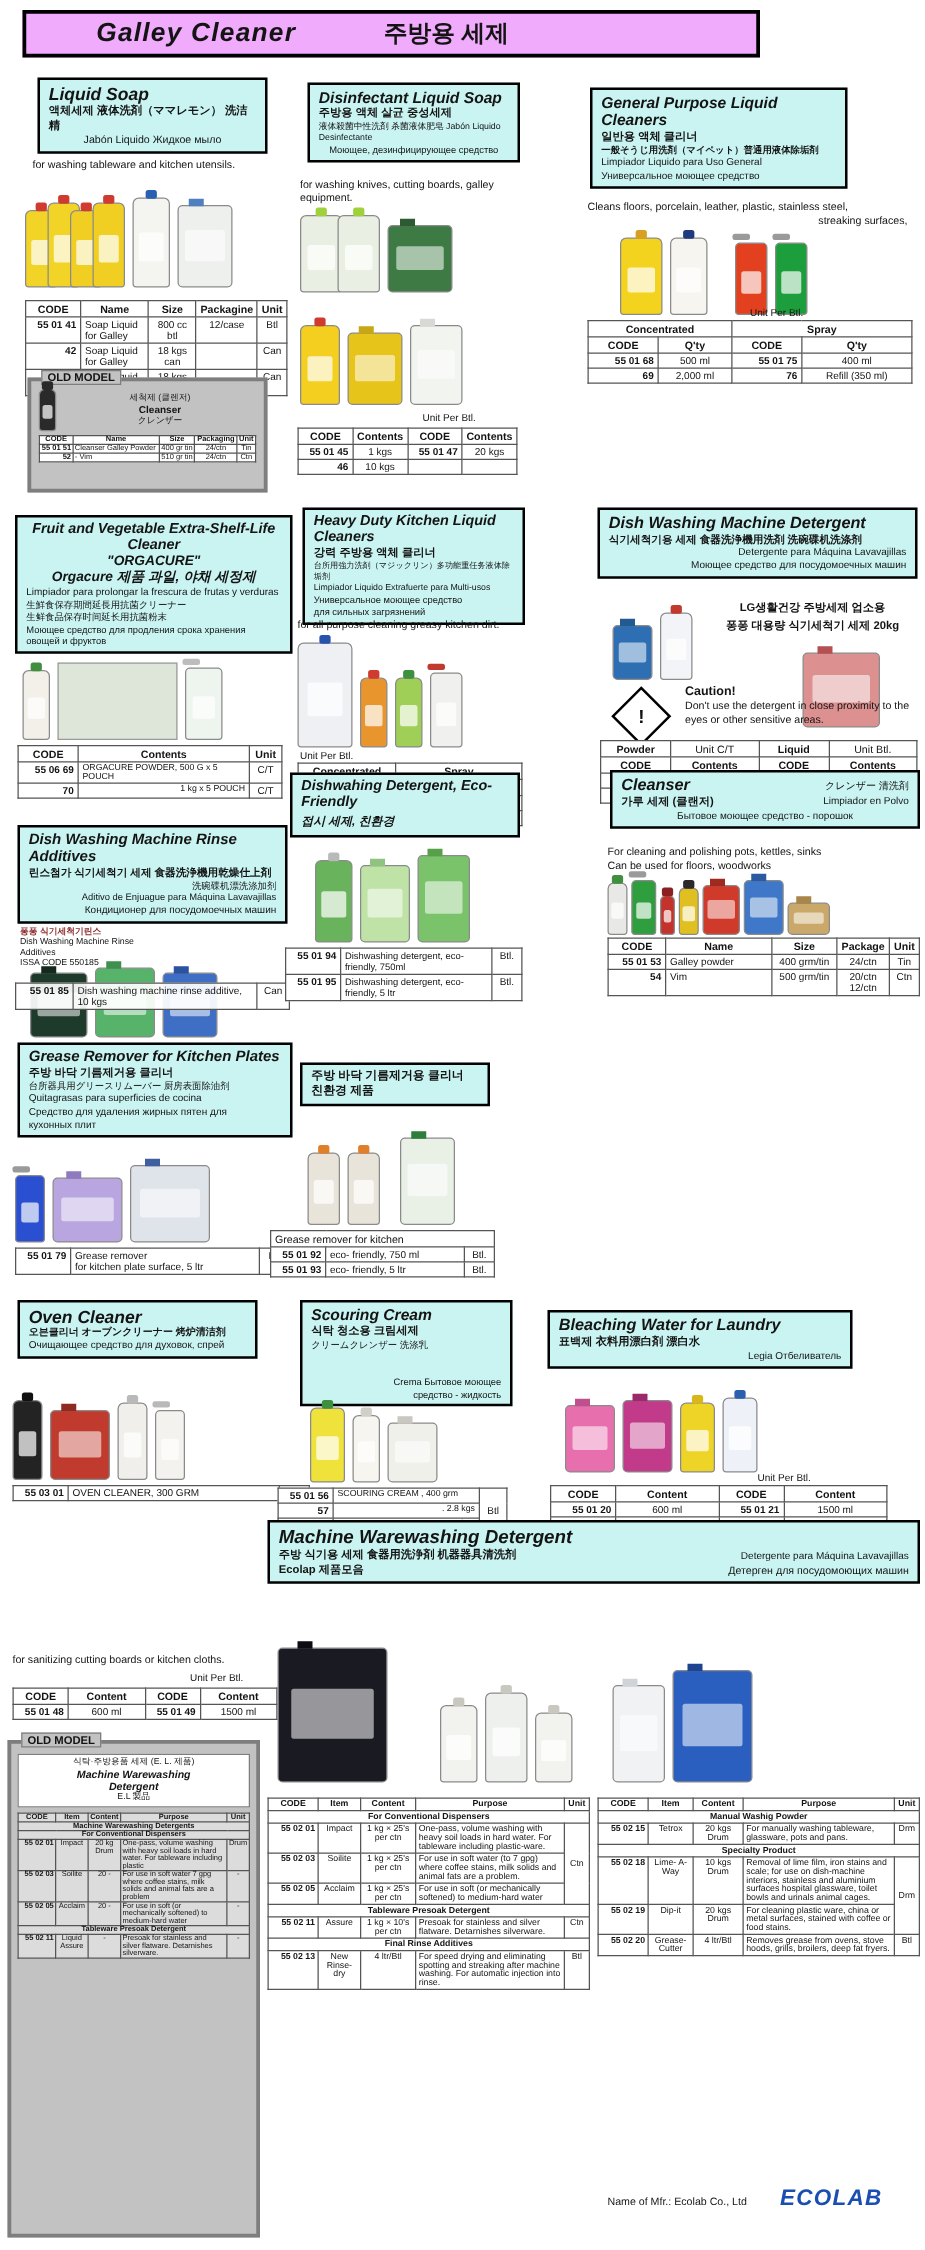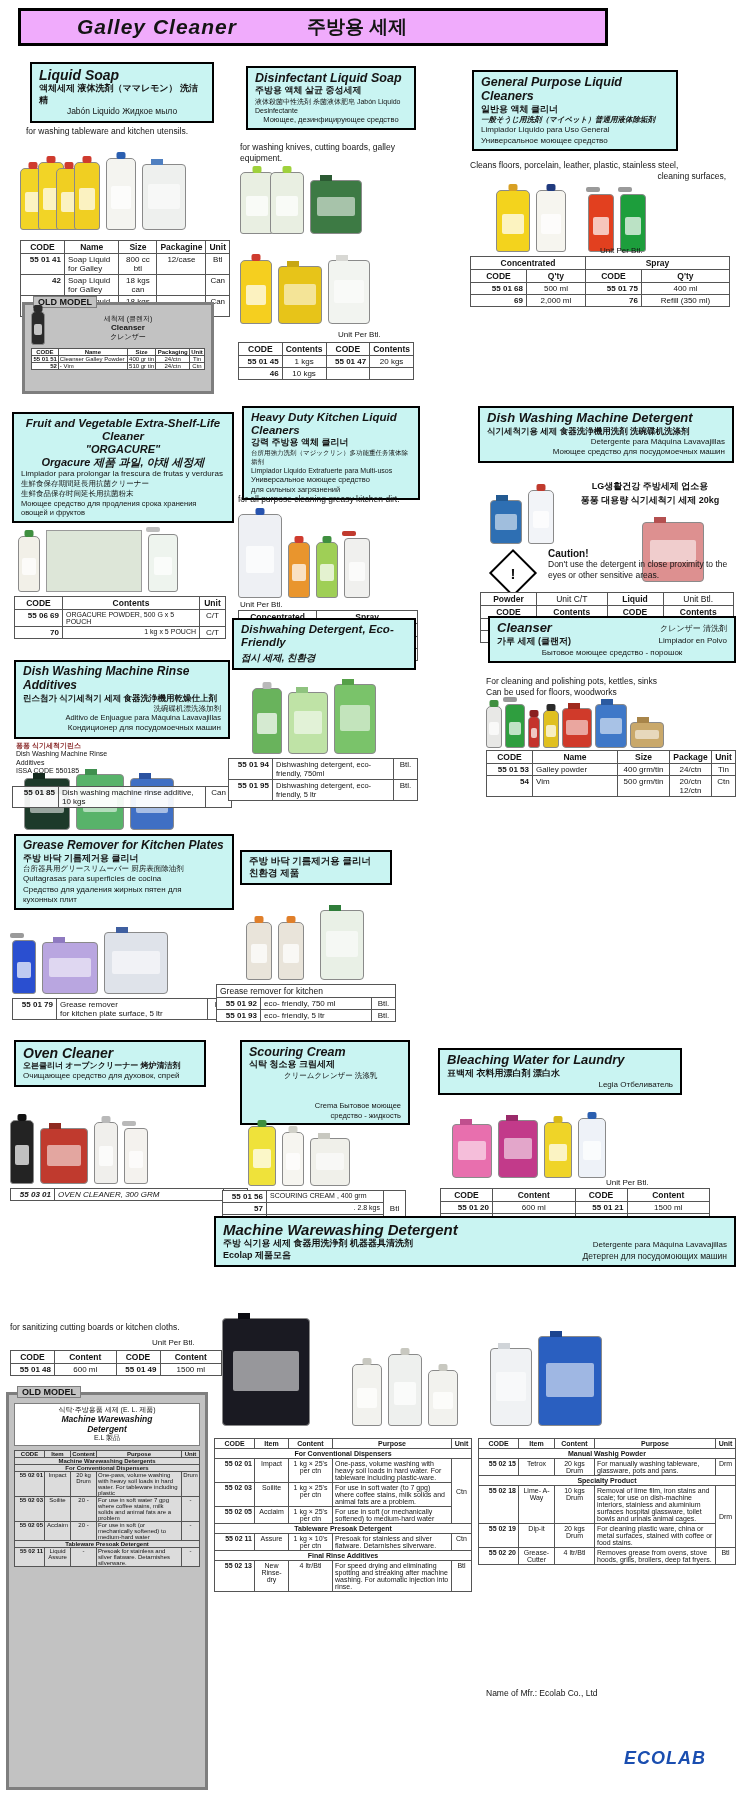--- a/index.html
+++ b/index.html
@@ -193,27 +193,27 @@
           <td class="cc">10 kgs</td>
       <td class="code"></td>
           <td class="cc"></td>
     </tr>
   </tbody>
     </table>
 
   <div class="abs tbox" style="left:472px;top:70px;width:206px;">
     <div class="ttl sm">General Purpose Liquid Cleaners</div>
     <div class="sub b" style="font-size:9px;">일반용 액체 클리너</div>
-    <div class="sub" style="font-size:7.5px;font-weight:bold;font-style:italic;">一般そうじ用洗剤（マイペット）普通用液体除垢剤</div>
+    <div class="sub" style="font-size:7.5px;font-weight:bold;">一般そうじ用洗剤（マイペット）普通用液体除垢剤</div>
     <div class="sub" style="font-size:8px;">Limpiador Liquido para Uso General</div>
     <div class="sub" style="font-size:8px;">Универсальное моющее средство</div>
   </div>
   <div class="abs use" style="left:470px;top:160px;width:256px;">
     <div>Cleans  floors,  porcelain,  leather,  plastic,  stainless steel,</div>
-    <div class="rt">cleaning  surfaces,</div>
+    <div class="rt">streaking  surfaces,</div>
   </div>
   <div class="abs ph" style="left:496px;top:186px;height:66px;">
     <i class="bt" style="width:34px;height:62px;background:#f3d31d;color:#d8a023;"></i>
     <i class="bt" style="width:30px;height:62px;background:#f6f5ef;color:#203a7e;"></i>
     <i class="sp" style="width:26px;height:58px;background:#e2401f;color:#9a9a9a;margin-left:16px;"></i>
     <i class="sp" style="width:26px;height:58px;background:#1d9e3c;color:#9a9a9a;"></i>
   </div>
   <div class="abs unitnote" style="left:600px;top:246px;">Unit Per Btl.</div>
   <table class="ct abs" style="left:470px;top:256px;width:260px;">
     <tbody>
@@ -534,34 +534,34 @@
     <div class="ttl">Oven Cleaner</div>
     <div class="sub b" style="font-size:8px;">오븐클리너   オーブンクリーナー 烤炉清洁剂</div>
     <div class="sub" style="font-size:8px;">Очищающее средство для духовок, спрей</div>
   </div>
   <div class="abs ph" style="left:10px;top:1108px;height:76px;">
     <i class="bt" style="width:24px;height:64px;background:#232323;color:#111111;"></i>
     <i class="jug" style="width:48px;height:56px;background:#c03a2e;color:#8f2a20;"></i>
     <i class="bt" style="width:24px;height:62px;background:#f0efec;color:#b9b9b9;"></i>
     <i class="sp" style="width:24px;height:56px;background:#f4f2ee;color:#b9b9b9;"></i>
   </div>
-  <table class="ct abs" style="left:10px;top:1188px;width:238px;font-style:italic;">
+  <table class="ct abs" style="left:10px;top:1188px;width:238px;">
     <tbody>
         <tr>
       <td class="code" style="width:44px;">55 03 01</td>
       <td>OVEN CLEANER,  300 GRM</td>
       <td class="cc" style="width:24px;">Tin</td>
     </tr>
   </tbody>
     </table>
 
   <div class="abs tbox" style="left:240px;top:1040px;width:170px;">
     <div class="ttl sm">Scouring Cream</div>
     <div class="sub b" style="font-size:9px;">식탁 청소용 크림세제</div>
-    <div class="sub" style="font-size:7.5px;margin-left:35px;">クリームクレンザー   洗涤乳</div>
+    <div class="sub" style="font-size:7.5px;">クリームクレンザー   洗涤乳</div>
     <div class="sub rt" style="font-size:7.5px;margin-top:20px;">Crema Бытовое моющее</div>
     <div class="sub rt" style="font-size:7.5px;">средство - жидкость</div>
   </div>
   <div class="abs ph" style="left:248px;top:1122px;height:64px;">
     <i class="bt" style="width:28px;height:60px;background:#efe23a;color:#3f8f3f;"></i>
     <i class="bt" style="width:22px;height:54px;background:#f6f5f0;color:#d0d0c8;"></i>
     <i class="jug" style="width:40px;height:48px;background:#f0f0ea;color:#c8c8c0;"></i>
   </div>
   <table class="ct abs" style="left:222px;top:1190px;width:184px;">
     <tbody>
@@ -752,21 +752,21 @@
     </tr>
     <tr>
       <td class="code">55 02 20</td>
           <td class="cc">Grease- Cutter</td>
       <td class="cc">4 ltr/Btl</td>
           <td>Removes grease from ovens, stove hoods, grills, broilers, deep fat fryers.</td>
       <td class="cc">Btl</td>
     </tr>
   </tbody>
     </table>
-  <div class="abs mfr" style="left:486px;top:1688px;text-align:center;">Name of Mfr.:   Ecolab Co., Ltd</div>
+  <div class="abs mfr" style="left:486px;top:1756px;text-align:center;">Name of Mfr.:   Ecolab Co., Ltd</div>
   <div class="abs ecolab" style="left:624px;top:1748px;">ECOLAB</div>
 
   <div class="abs om" style="left:6px;top:1392px;width:202px;height:398px;padding:8px 5px 5px;">
     <div class="omlbl">OLD MODEL</div>
     <div style="background:#fff;border:1px solid #7e7e7e;text-align:center;padding:2px;margin-bottom:4px;">
       <div class="tiny">식탁·주방용품 세제 (E. L. 제품)</div>
       <div style="font-size:8.5px;font-weight:bold;font-style:italic;">Machine Warewashing</div>
       <div style="font-size:8.5px;font-weight:bold;font-style:italic;">Detergent</div>
       <div class="tiny">E.L 製品</div>
     </div>

